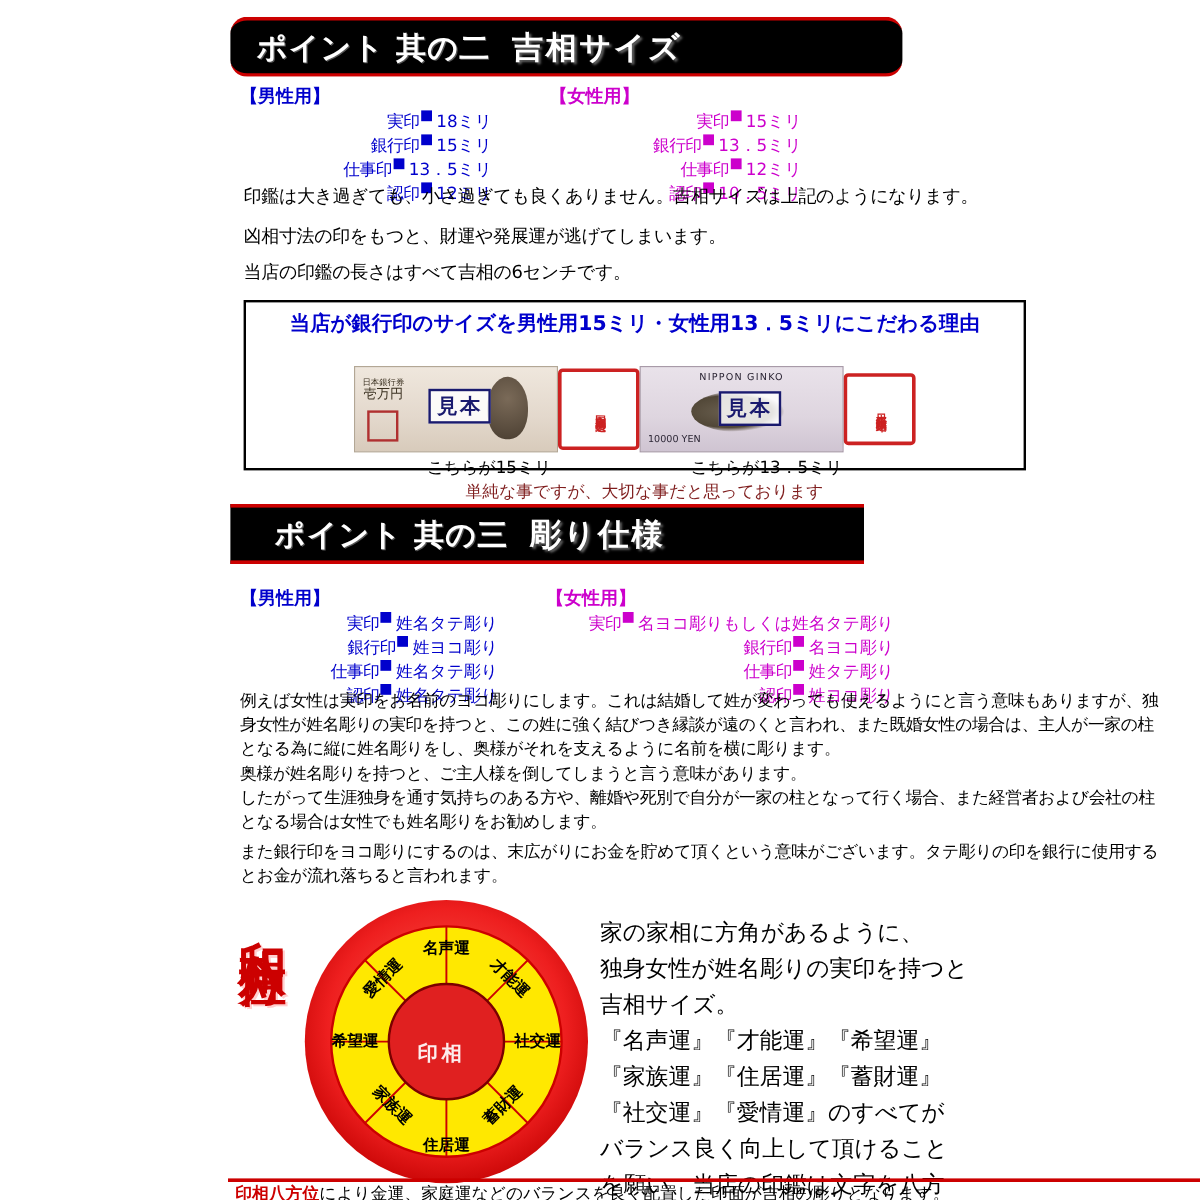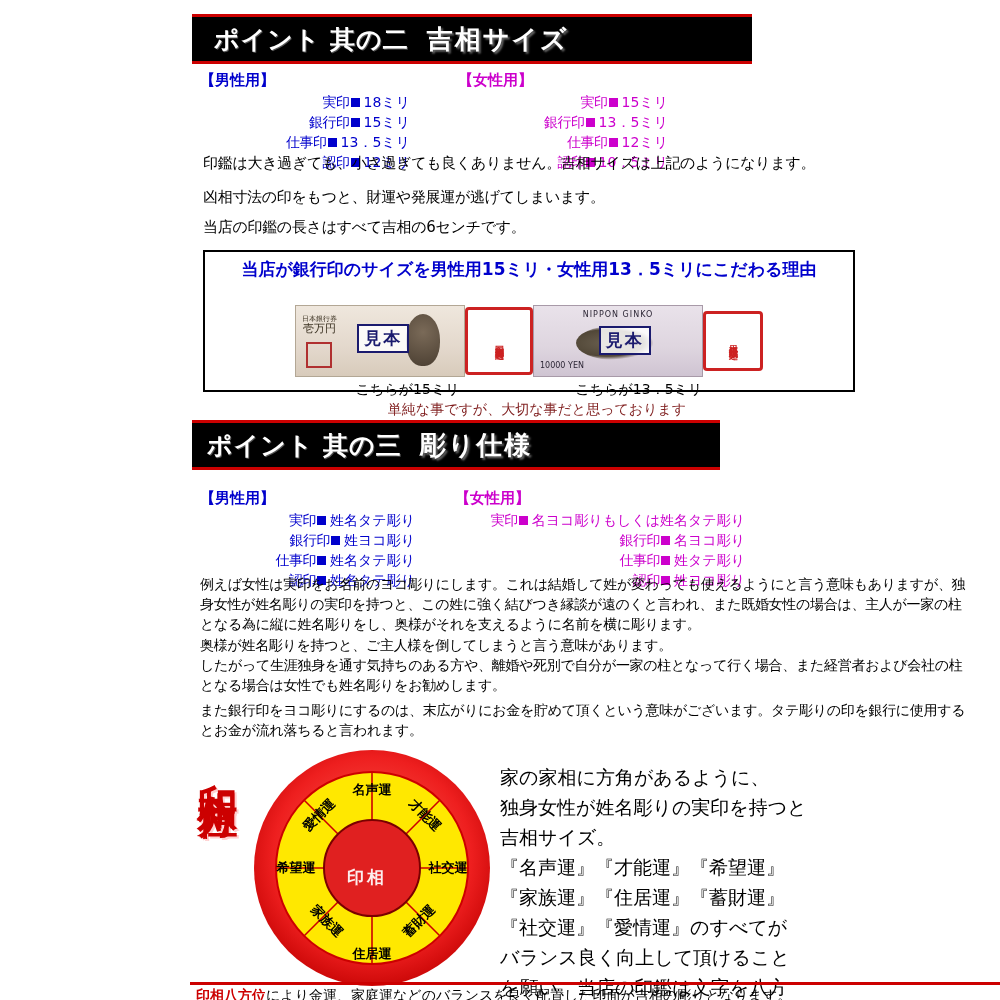--- a/index.html
+++ b/index.html
@@ -57,21 +57,21 @@
     line-height: 20px;
   }
   .speclist .grouphead {
     color: #0000cc;
     font-weight: bold;
     font-size: 15px;
     margin-bottom: 2px;
   }
   .speclist .row {
     display: flex;
-    align-items: center;
+    align-items: flex-start;
     white-space: nowrap;
     justify-content: flex-end;
   }
   .speclist .lbl {
     font-size: 14px;
     letter-spacing: -0.5px;
   }
   .speclist .sq {
     display: inline-block;
     width: 9px;
@@ -279,21 +279,21 @@
     font-size: 14px;
     line-height: 18px;
   }
   .bottomnote .hl { color: #cc0000; font-weight: bold; }
 </style>
 </head>
 <body>
 
 <div class="page">
 
-  <div class="banner" style="left:192px; top:14px; width:560px; height:50px; padding-left:22px;">
+  <div class="banner" style="left:192px; top:14px; width:560px; height:50px; padding-left:22px;border-radius:14px;">
     <span class="banner-small">ポイント 其の二</span>
     <span class="banner-big">吉相サイズ</span>
   </div>
 
   <div class="speclist male" style="left:200px; top:70px; width:210px;">
     <div class="grouphead">【男性用】</div>
     <div class="row">
       <span class="lbl">実印</span>
       <span class="sq"></span>
       <span class="val">18ミリ</span>
@@ -364,21 +364,21 @@
       </div>
       <div class="stamp sm">日本銀行総裁之印</div>
     </div>
     <div class="mb-caps">
       <span>こちらが15ミリ</span>
       <span>こちらが13．5ミリ</span>
     </div>
     <div class="mb-foot">単純な事ですが、大切な事だと思っております</div>
   </div>
 
-  <div class="banner" style="left:192px; top:420px; width:528px; height:50px; padding-left:15px;">
+  <div class="banner" style="left:192px; top:420px; width:528px; height:50px; padding-left:37px;">
     <span class="banner-small">ポイント 其の三</span>
     <span class="banner-big">彫り仕様</span>
   </div>
 
   <div class="speclist male" style="left:200px; top:488px; width:215px;">
     <div class="grouphead">【男性用】</div>
     <div class="row">
       <span class="lbl">実印</span>
       <span class="sq"></span>
       <span class="val">姓名タテ彫り</span>

